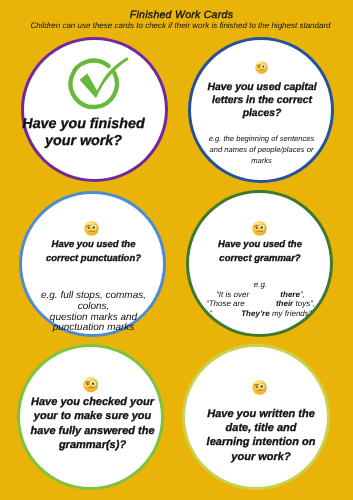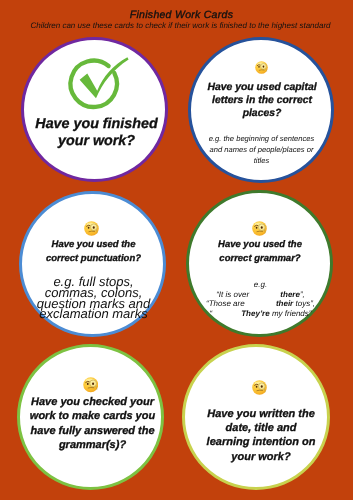--- a/index.html
+++ b/index.html
@@ -1,18 +1,18 @@
 <!DOCTYPE html>
 <html><head>
 <meta charset="utf-8">
 <style>
   html,body{margin:0;padding:0;}
   *{-webkit-font-smoothing:antialiased;text-rendering:geometricPrecision;}
   body{width:353px;height:500px;background:#ffffff;font-family:"Liberation Sans",sans-serif;overflow:hidden;}
-  .page{position:relative;width:353px;height:500px;background:#c2410c;}
+  .page{position:relative;width:353px;height:500px;background:#eab308;}
 
   .title{position:absolute;top:9px;left:5px;width:353px;text-align:center;font-size:10.5px;
          font-weight:normal;font-style:italic;letter-spacing:.28px;color:#111;-webkit-text-stroke:0.35px #111;}
   .subtitle{position:absolute;top:21px;left:4px;width:353px;text-align:center;font-size:8px;
             font-style:italic;color:#111;}
 
   .circle{position:absolute;border-radius:50%;box-sizing:border-box;background:#fff;}
   .txtblock{position:absolute;text-align:center;}
   .c-main{font-style:italic;font-weight:bold;color:#111;-webkit-text-stroke:0.32px #111;}
   .c-eg{font-style:italic;color:#111;}
@@ -36,21 +36,21 @@
 
 <div class="page">
   <div class="title">Finished Work Cards</div>
   <div class="subtitle">Children can use these cards to check if their work is finished to the highest standard</div>
 
   <div class="circle" style="left:21px;top:37px;width:147px;height:145px;border:3.4px solid #7028A0;"></div>
   <svg class="tickicon" width="353" height="500" viewBox="0 0 353 500">
     <path d="M114.3 73.1 A23.2 23.2 0 1 1 108.6 66.0" fill="none" stroke="#67B93B" stroke-width="4.3" stroke-linecap="round"></path>
     <path d="M79.6 79.7 L87.3 73.6 L97.2 90.7 C103.2 76.2 113.2 65.2 127.4 57.3 L128.6 59.6 C112.2 70.2 102.6 83.2 96.0 98.3 Z" fill="#67B93B"></path>
   </svg>
-  <div class="txtblock c-main" style="left:31px;top:116px;width:131px;font-size:14.3px;line-height:17.3px;">
+  <div class="txtblock c-main" style="left:18px;top:116px;width:131px;font-size:14.3px;line-height:17.3px;">
       <div>Have you finished</div>
       <div>your work?</div>
     </div>
 
   <div class="circle" style="left:188px;top:37px;width:146px;height:145.5px;border:3.4px solid #26529B;"></div>
   <div class="emoji" style="left:255px;top:60.5px;"><svg width="13" height="13" viewBox="0 0 26 26">
         <circle cx="13" cy="13" r="12.6" fill="url(#emojiGrad)"></circle>
         <ellipse cx="12.2" cy="6.0" rx="7.6" ry="3.4" fill="#FFF4A8" fill-opacity="0.7"></ellipse>
         <path d="M4.6 9.0 Q7.4 6.0 10.6 8.0" stroke="#6e3c08" stroke-width="1.6" fill="none" stroke-linecap="round"></path>
         <ellipse cx="8.0" cy="11.7" rx="1.5" ry="1.9" fill="#4d280a"></ellipse>
@@ -61,43 +61,43 @@
         <path d="M8.6 18.4 Q13 17.0 18.2 18.0" stroke="#6e4310" stroke-width="1.2" fill="none" stroke-linecap="round" stroke-opacity="0.75"></path>
       </svg></div>
   <div class="txtblock c-main" style="left:201.5px;top:80.5px;width:121px;font-size:10.4px;line-height:13.4px;">
       <div>Have you used capital</div>
       <div>letters in the correct</div>
       <div>places?</div>
     </div>
   <div class="txtblock c-eg" style="left:198px;top:132.5px;width:127px;font-size:7.6px;line-height:11px;">
       <div>e.g. the beginning of sentences</div>
       <div>and names of people/places or</div>
-      <div>titles</div>
+      <div>marks</div>
     </div>
 
   <div class="circle" style="left:19px;top:190.5px;width:147px;height:146.5px;border:3.2px solid #4C8CD4;"></div>
   <div class="emoji" style="left:84px;top:220.5px;"><svg width="15" height="15" viewBox="0 0 26 26">
         <circle cx="13" cy="13" r="12.6" fill="url(#emojiGrad)"></circle>
         <ellipse cx="12.2" cy="6.0" rx="7.6" ry="3.4" fill="#FFF4A8" fill-opacity="0.7"></ellipse>
         <path d="M4.6 9.0 Q7.4 6.0 10.6 8.0" stroke="#6e3c08" stroke-width="1.6" fill="none" stroke-linecap="round"></path>
         <ellipse cx="8.0" cy="11.7" rx="1.5" ry="1.9" fill="#4d280a"></ellipse>
         <circle cx="17.0" cy="10.8" r="5.8" fill="#FAF0B0" fill-opacity="0.75"></circle>
         <ellipse cx="16.9" cy="11.2" rx="1.7" ry="2.1" fill="#4d280a"></ellipse>
         <circle cx="17.0" cy="10.8" r="5.8" fill="none" stroke="#C9AF52" stroke-width="1.3"></circle>
         <path d="M21.6 14.8 L23.4 21.2" stroke="#BCA348" stroke-width="1.1" fill="none"></path>
         <path d="M8.6 18.4 Q13 17.0 18.2 18.0" stroke="#6e4310" stroke-width="1.2" fill="none" stroke-linecap="round" stroke-opacity="0.75"></path>
       </svg></div>
   <div class="txtblock c-main" style="left:31px;top:238px;width:125px;font-size:9.5px;line-height:13.8px;">
       <div>Have you used the</div>
       <div>correct punctuation?</div>
     </div>
-  <div class="txtblock c-eg" style="left:27px;top:277px;width:133px;font-size:13px;line-height:10.8px;">
+  <div class="txtblock c-eg" style="left:27px;top:291px;width:133px;font-size:10px;line-height:10.8px;">
       <div>e.g. full stops, commas, colons,</div>
       <div>question marks and</div>
-      <div>exclamation marks</div>
+      <div>punctuation marks</div>
     </div>
 
   <div class="circle" style="left:186px;top:190px;width:146.5px;height:147px;border:3.2px solid #3F7A2C;"></div>
   <div class="emoji" style="left:252px;top:221px;"><svg width="15" height="15" viewBox="0 0 26 26">
         <circle cx="13" cy="13" r="12.6" fill="url(#emojiGrad)"></circle>
         <ellipse cx="12.2" cy="6.0" rx="7.6" ry="3.4" fill="#FFF4A8" fill-opacity="0.7"></ellipse>
         <path d="M4.6 9.0 Q7.4 6.0 10.6 8.0" stroke="#6e3c08" stroke-width="1.6" fill="none" stroke-linecap="round"></path>
         <ellipse cx="8.0" cy="11.7" rx="1.5" ry="1.9" fill="#4d280a"></ellipse>
         <circle cx="17.0" cy="10.8" r="5.8" fill="#FAF0B0" fill-opacity="0.75"></circle>
         <ellipse cx="16.9" cy="11.2" rx="1.7" ry="2.1" fill="#4d280a"></ellipse>
@@ -123,21 +123,21 @@
         <path d="M4.6 9.0 Q7.4 6.0 10.6 8.0" stroke="#6e3c08" stroke-width="1.6" fill="none" stroke-linecap="round"></path>
         <ellipse cx="8.0" cy="11.7" rx="1.5" ry="1.9" fill="#4d280a"></ellipse>
         <circle cx="17.0" cy="10.8" r="5.8" fill="#FAF0B0" fill-opacity="0.75"></circle>
         <ellipse cx="16.9" cy="11.2" rx="1.7" ry="2.1" fill="#4d280a"></ellipse>
         <circle cx="17.0" cy="10.8" r="5.8" fill="none" stroke="#C9AF52" stroke-width="1.3"></circle>
         <path d="M21.6 14.8 L23.4 21.2" stroke="#BCA348" stroke-width="1.1" fill="none"></path>
         <path d="M8.6 18.4 Q13 17.0 18.2 18.0" stroke="#6e4310" stroke-width="1.2" fill="none" stroke-linecap="round" stroke-opacity="0.75"></path>
       </svg></div>
   <div class="txtblock c-main" style="left:26px;top:395px;width:133px;font-size:11px;line-height:14.4px;">
       <div>Have you checked your</div>
-      <div>work to make cards you</div>
+      <div>your to make sure you</div>
       <div>have fully answered the</div>
       <div>grammar(s)?</div>
     </div>
 
   <div class="circle" style="left:182px;top:344px;width:148px;height:146px;border:3.6px solid #C8D24E;"></div>
   <div class="emoji" style="left:252.2px;top:379.5px;"><svg width="15" height="15" viewBox="0 0 26 26">
         <circle cx="13" cy="13" r="12.6" fill="url(#emojiGrad)"></circle>
         <ellipse cx="12.2" cy="6.0" rx="7.6" ry="3.4" fill="#FFF4A8" fill-opacity="0.7"></ellipse>
         <path d="M4.6 9.0 Q7.4 6.0 10.6 8.0" stroke="#6e3c08" stroke-width="1.6" fill="none" stroke-linecap="round"></path>
         <ellipse cx="8.0" cy="11.7" rx="1.5" ry="1.9" fill="#4d280a"></ellipse>

